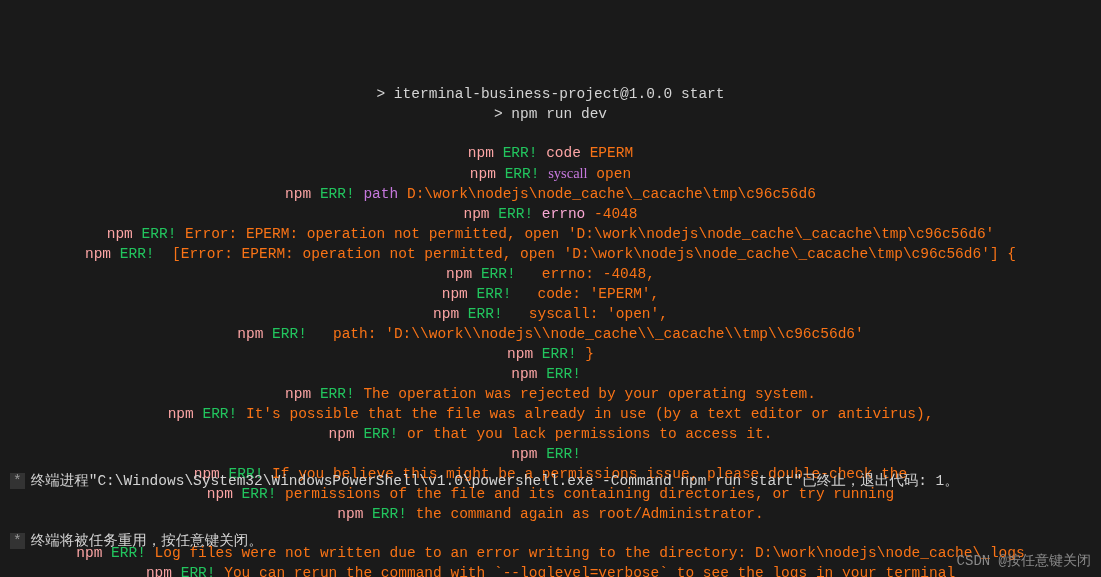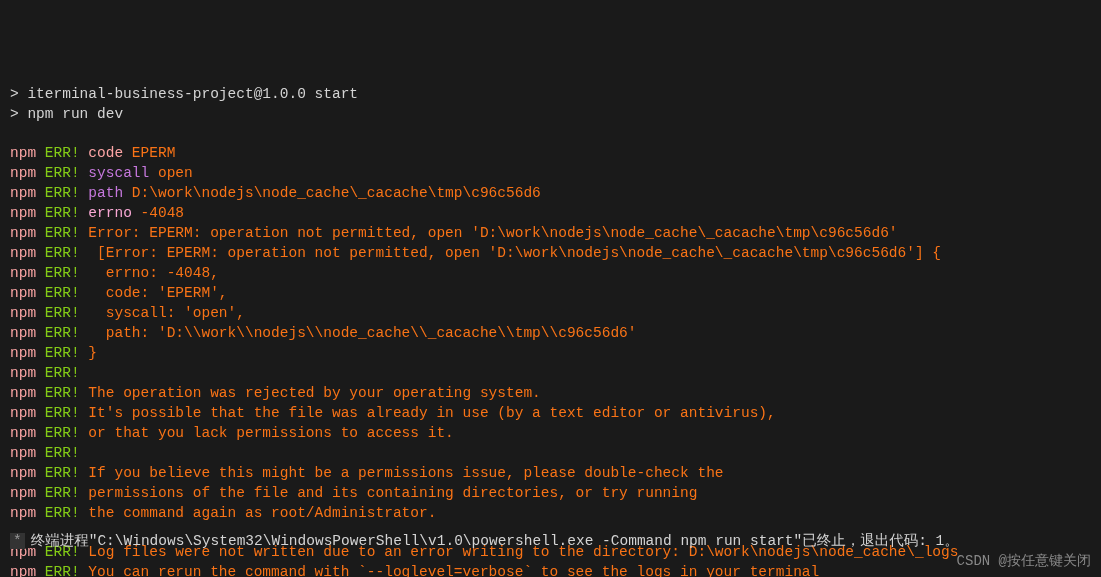--- a/index.html
+++ b/index.html
@@ -8,26 +8,26 @@
     color: #d4d4d4;
     font-family: 'Consolas', 'Courier New', monospace;
     font-size: 14.5px;
     line-height: 1.38;
     width: 1101px;
     height: 577px;
     overflow: hidden;
     padding: 4px 10px;
     white-space: pre;
   }
-  .line { display: block; }
+  .line { display: block; text-align: center; }
   .prompt { color: #d4d4d4; }
   .npm { color: #fca5a5; }
-  .err { color: #84cc16; }
+  .err { color: #22c55e; }
   .key-code { color: #fca5a5; }
-  .key-syscall { color: #c678dd; }
+  .key-syscall { color: #c678dd; font-family: Liberation Serif, serif; }
   .key-path { color: #c678dd; font-family: Liberation Mono, monospace; }
   .key-errno { color: #f9a8d4; }
   .msg { color: #f97316; }
   .footer {
     position: absolute;
     bottom: 6px;
     left: 10px;
     right: 10px;
     color: #d4d4d4;
   }
@@ -44,18 +44,19 @@
 </style>
 </head>
 <body>
 
 
 
 <div id="term"><span class="line"><span class="prompt">&gt; iterminal-business-project@1.0.0 start</span></span><span class="line"><span class="prompt">&gt; npm run dev</span></span><div class="blank"></div><span class="line"><span class="npm">npm</span> <span class="err">ERR!</span> <span class="key-code">code</span> <span class="msg">EPERM</span></span><span class="line"><span class="npm">npm</span> <span class="err">ERR!</span> <span class="key-syscall">syscall</span> <span class="msg">open</span></span><span class="line"><span class="npm">npm</span> <span class="err">ERR!</span> <span class="key-path">path</span> <span class="msg">D:\work\nodejs\node_cache\_cacache\tmp\c96c56d6</span></span><span class="line"><span class="npm">npm</span> <span class="err">ERR!</span> <span class="key-errno">errno</span> <span class="msg">-4048</span></span><span class="line"><span class="npm">npm</span> <span class="err">ERR!</span> <span class="msg">Error: EPERM: operation not permitted, open 'D:\work\nodejs\node_cache\_cacache\tmp\c96c56d6'</span></span><span class="line"><span class="npm">npm</span> <span class="err">ERR!</span> <span class="msg"> [Error: EPERM: operation not permitted, open 'D:\work\nodejs\node_cache\_cacache\tmp\c96c56d6'] {</span></span><span class="line"><span class="npm">npm</span> <span class="err">ERR!</span> <span class="msg">  errno: -4048,</span></span><span class="line"><span class="npm">npm</span> <span class="err">ERR!</span> <span class="msg">  code: 'EPERM',</span></span><span class="line"><span class="npm">npm</span> <span class="err">ERR!</span> <span class="msg">  syscall: 'open',</span></span><span class="line"><span class="npm">npm</span> <span class="err">ERR!</span> <span class="msg">  path: 'D:\\work\\nodejs\\node_cache\\_cacache\\tmp\\c96c56d6'</span></span><span class="line"><span class="npm">npm</span> <span class="err">ERR!</span> <span class="msg">}</span></span><span class="line"><span class="npm">npm</span> <span class="err">ERR!</span> <span class="msg"></span></span><span class="line"><span class="npm">npm</span> <span class="err">ERR!</span> <span class="msg">The operation was rejected by your operating system.</span></span><span class="line"><span class="npm">npm</span> <span class="err">ERR!</span> <span class="msg">It's possible that the file was already in use (by a text editor or antivirus),</span></span><span class="line"><span class="npm">npm</span> <span class="err">ERR!</span> <span class="msg">or that you lack permissions to access it.</span></span><span class="line"><span class="npm">npm</span> <span class="err">ERR!</span> <span class="msg"></span></span><span class="line"><span class="npm">npm</span> <span class="err">ERR!</span> <span class="msg">If you believe this might be a permissions issue, please double-check the</span></span><span class="line"><span class="npm">npm</span> <span class="err">ERR!</span> <span class="msg">permissions of the file and its containing directories, or try running</span></span><span class="line"><span class="npm">npm</span> <span class="err">ERR!</span> <span class="msg">the command again as root/Administrator.</span></span><div class="blank"></div><span class="line"><span class="npm">npm</span> <span class="err">ERR!</span> <span class="msg">Log files were not written due to an error writing to the directory: D:\work\nodejs\node_cache\_logs</span></span><span class="line"><span class="npm">npm</span> <span class="err">ERR!</span> <span class="msg">You can rerun the command with `--loglevel=verbose` to see the logs in your terminal</span></span></div>
 
 <div class="footer">
   <span class="footer-row"><span class="star">*</span><span>终端进程"C:\Windows\System32\WindowsPowerShell\v1.0\powershell.exe -Command npm run start"已终止，退出代码: 1。</span></span>
+  <span class="footer-row"><span class="star">*</span><span>终端将被任务重用，按任意键关闭。</span></span>
 </div>
 
 <div class="watermark">CSDN @按任意键关闭</div>
 
 
 
 
 </body></html>

